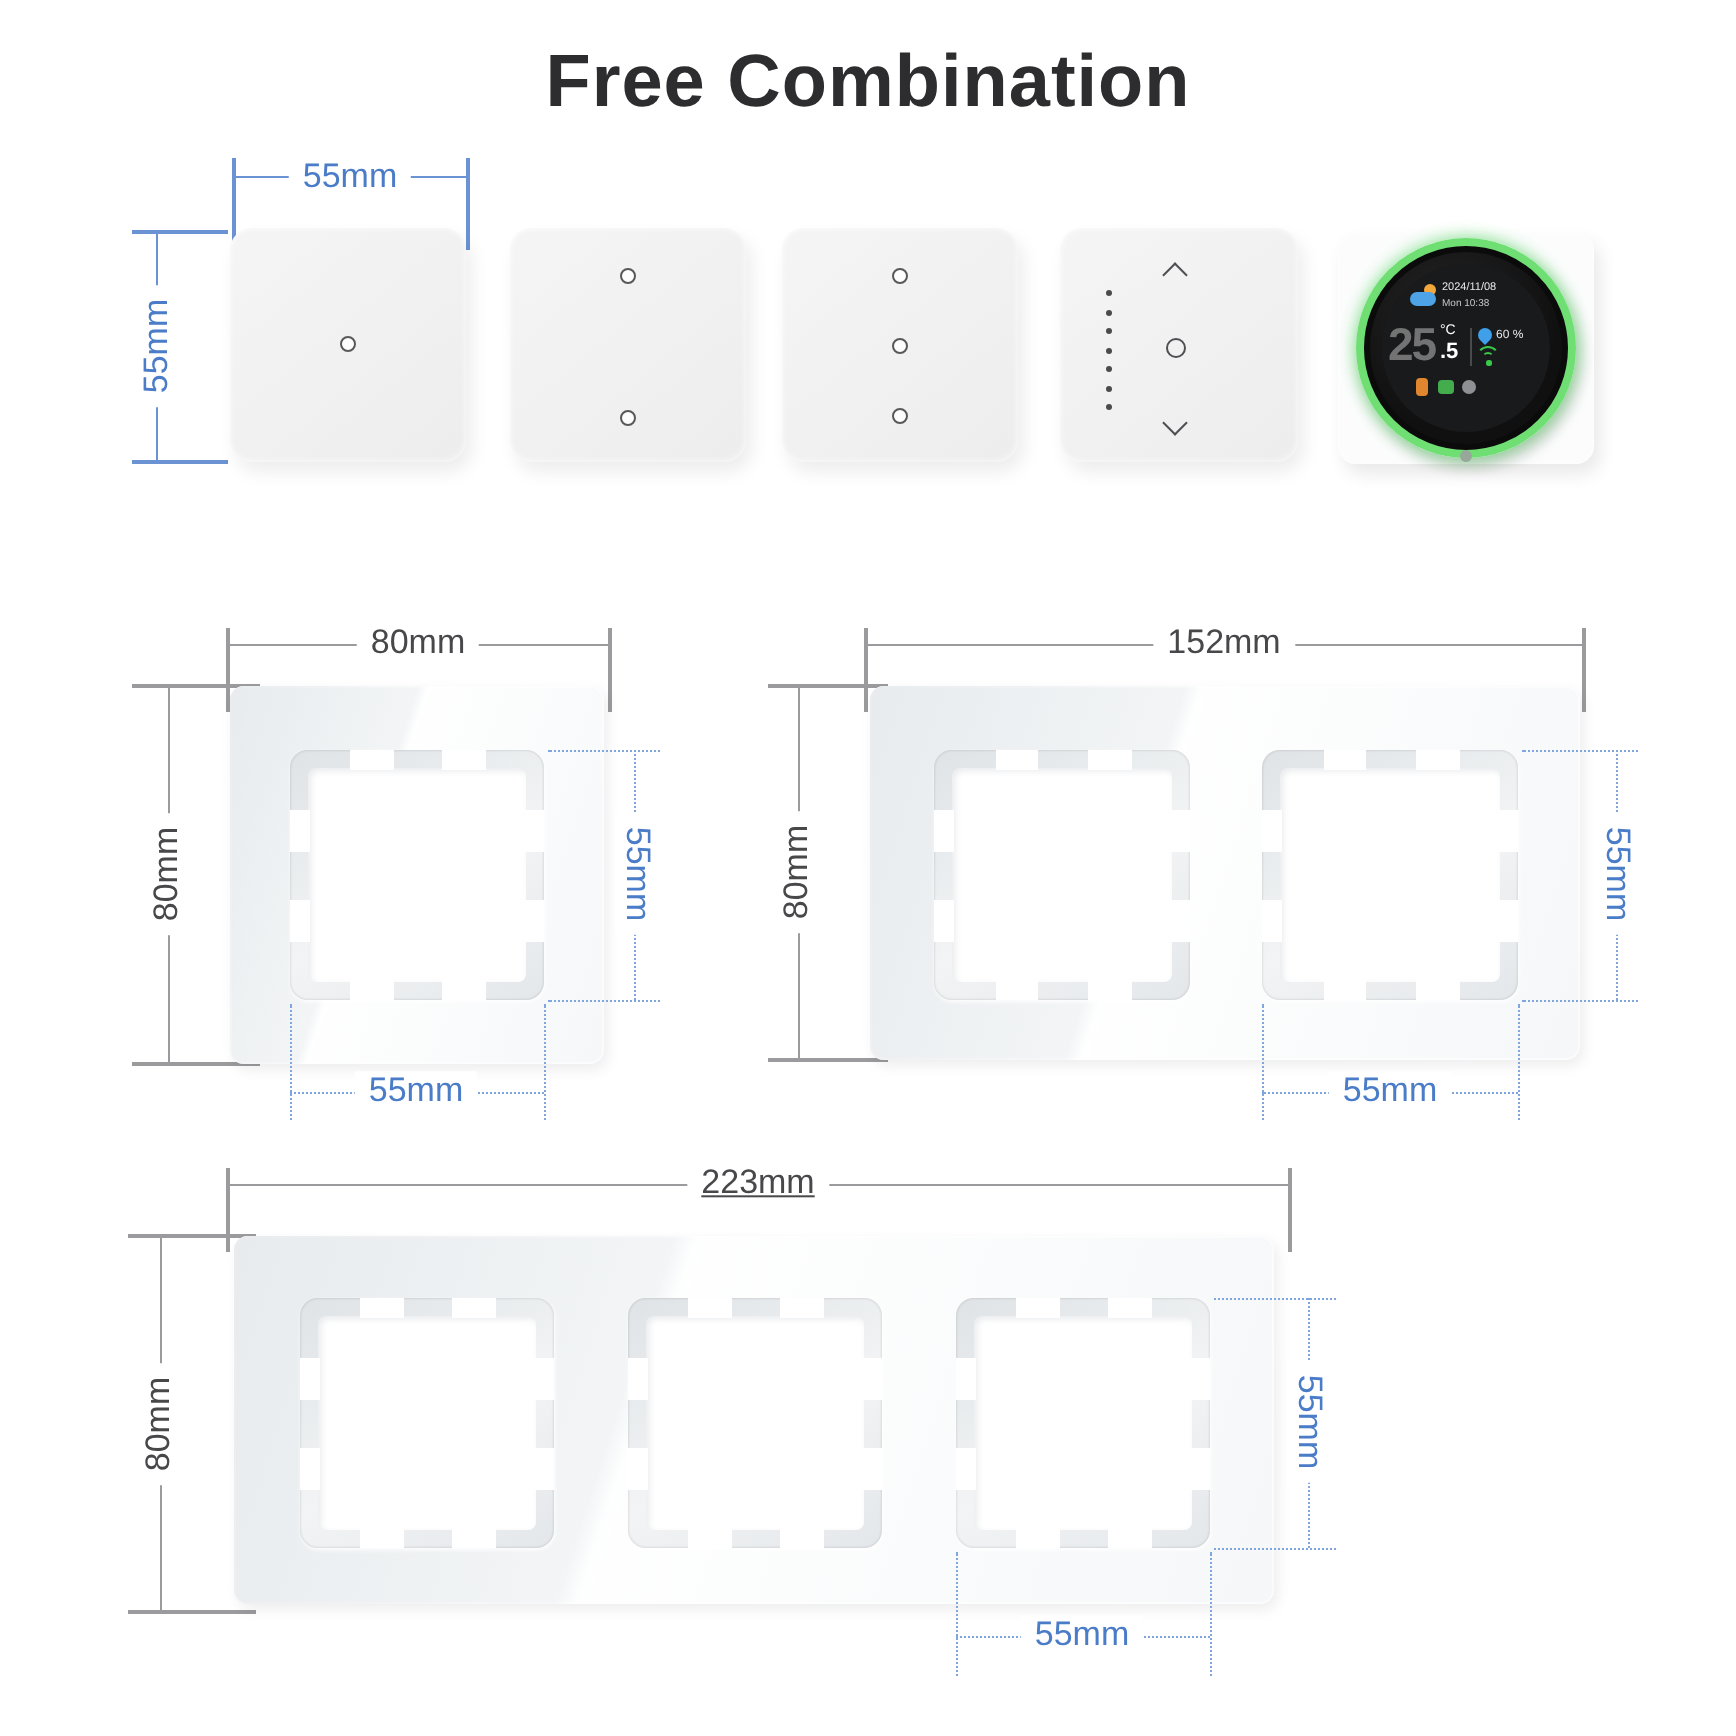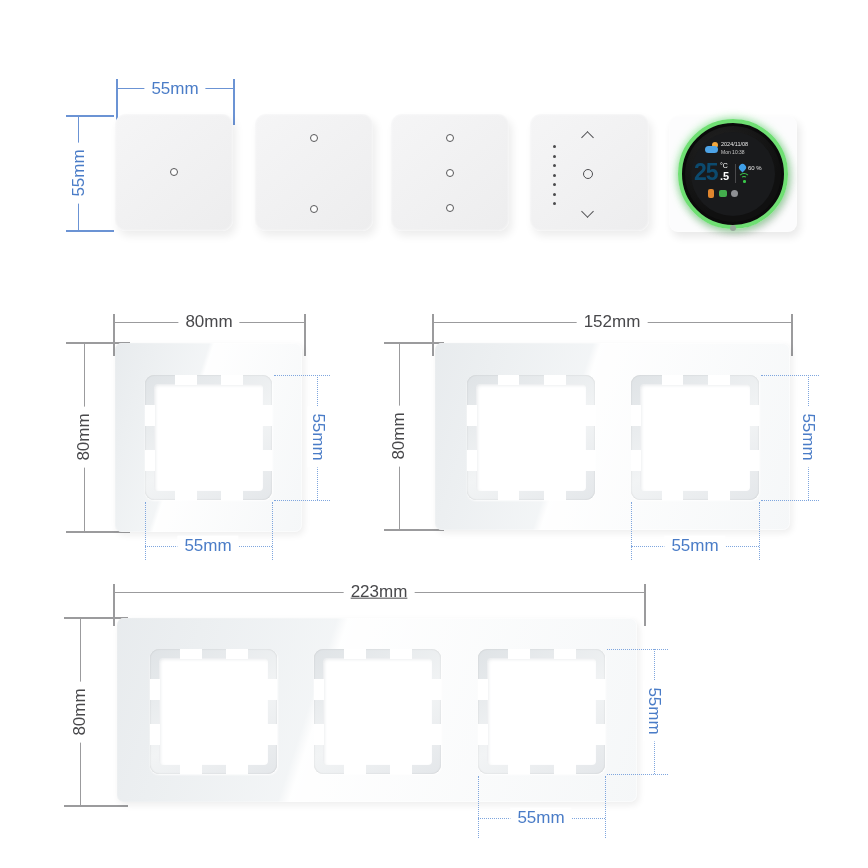--- a/index.html
+++ b/index.html
@@ -71,20 +71,21 @@
   .notch.t { top:0; height:10px; }
   .notch.b { bottom:0; height:10px; }
   .notch.l { left:0; width:10px; }
   .notch.r { right:0; width:10px; }
 </style>
 </head>
 <body>
 
 <div id="stage">
 
+  <div class="title">Free Combination</div>
 
   <div class="lnh bl" style="left:117px;top:88px;width:117px;"></div>
   <div class="tkv b" style="left:116px;top:79px;height:46px;"></div>
   <div class="tkv b" style="left:233px;top:79px;height:46px;"></div>
   <div class="lbl blue" style="left:175px;top:89px;">55mm</div>
 
   <div class="lnv bl" style="left:78px;top:116px;height:115px;"></div>
   <div class="tkh b" style="left:66px;top:115px;width:48px;"></div>
   <div class="tkh b" style="left:66px;top:230px;width:48px;"></div>
   <div class="lbl blue rotl" style="left:79px;top:173px;">55mm</div>
@@ -117,21 +118,21 @@
     <span class="chev down" style="left:53px;top:93px;"></span>
   </div>
 
   <div class="panel"></div>
   <div class="dial"></div>
   <div class="screen"></div>
   <span class="sun"></span>
   <span class="cloud"></span>
   <div class="t-txt" style="left:721px;top:142px;font-size:5.5px;">2024/11/08</div>
   <div class="t-txt" style="left:721px;top:150px;font-size:5px;color:#c9c9c9;">Mon 10:38</div>
-  <div class="t-txt" style="left:694px;top:161px;font-size:23px;font-weight:700;color:#0c4a6e;letter-spacing:-1px;text-align:right;">25</div>
+  <div class="t-txt" style="left:694px;top:161px;font-size:23px;font-weight:700;color:#737373;letter-spacing:-1px;text-align:right;">25</div>
   <div class="t-txt" style="left:720px;top:162px;font-size:7px;color:#fff;">°C</div>
   <div class="t-txt" style="left:720px;top:171px;font-size:11px;font-weight:700;color:#fff;">.5</div>
   <div class="divider"></div>
   <span class="drop"></span>
   <div class="t-txt" style="left:748px;top:165px;font-size:6px;">60 %</div>
   <span class="arc" style="left:738px;top:173px;width:12px;height:12px;"></span>
   <span class="arc" style="left:741px;top:176px;width:6px;height:6px;"></span>
   <span class="wdot" style="left:743px;top:180px;"></span>
   <span class="ic-heat"></span>
   <span class="ic-sched"></span>

